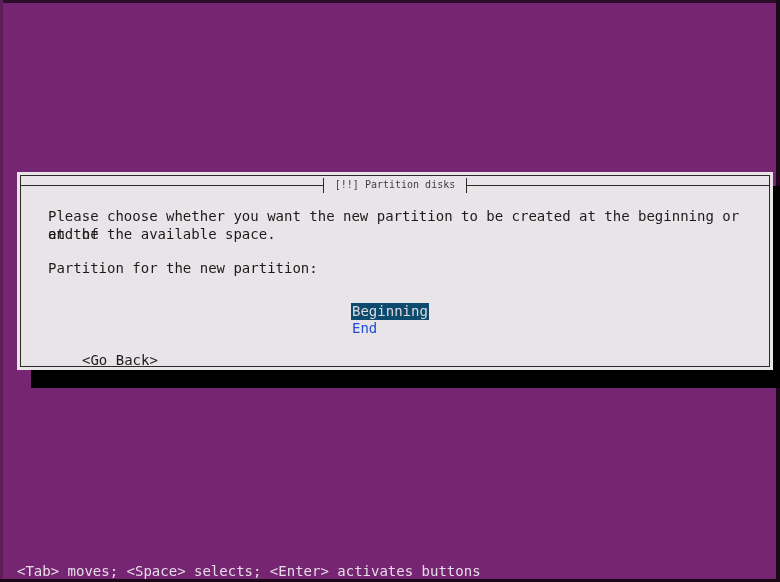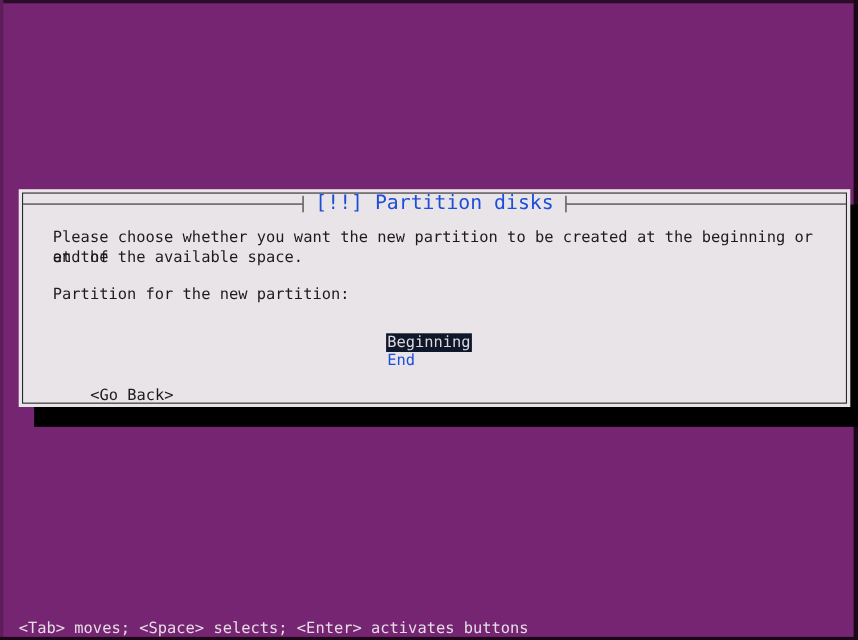--- a/index.html
+++ b/index.html
@@ -78,22 +78,22 @@
     background: #2a2a2a;
   }
   .title-tick {
     flex: 0 0 auto;
     width: 1px;
     height: 15px;
     background: #2a2a2a;
   }
   .title-text {
     flex: 0 0 auto;
-    color: #1d4ed8;
-    font-size: 18px;
+    color: #404040;
+    font-size: 10px;
     line-height: 18px;
     letter-spacing: 0px;
     padding: 0 11px;
     white-space: pre;
   }
 
   .dlg-body {
     position: absolute;
     left: 0;
     top: 24px;
@@ -122,21 +122,21 @@
   }
   .choice {
     display: block;
     font-size: 14px;
     line-height: 17px;
     color: #1d4ed8;
     white-space: pre;
     padding: 0 1px;
   }
   .choice.selected {
-    background: #0f172a;
+    background: #0c4a6e;
     color: #ded9dd;
   }
 
   .buttons-row {
     position: absolute;
     left: 64px;
     top: 155px;
   }
   .btn {
     font-size: 14px;

